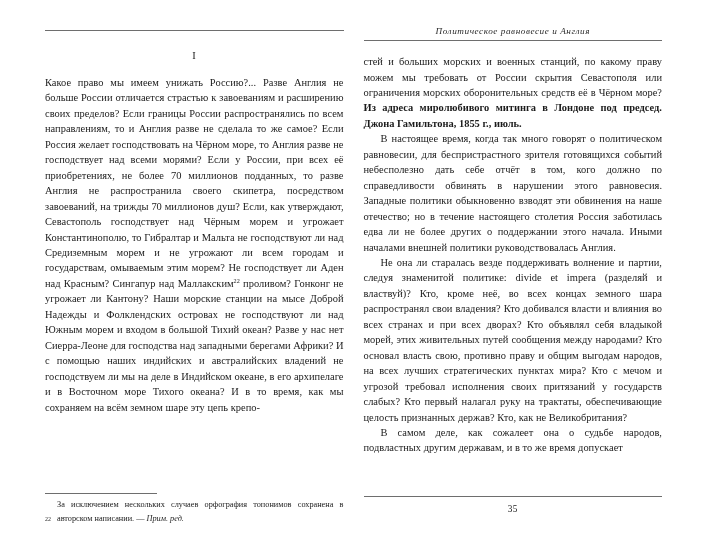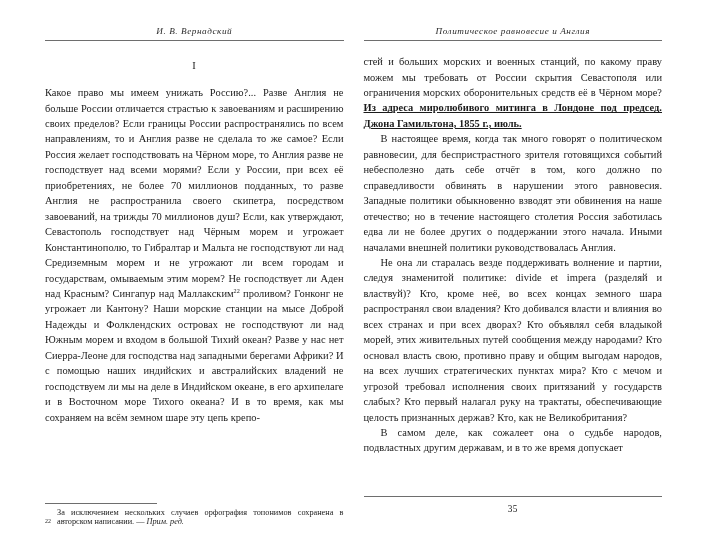--- a/index.html
+++ b/index.html
@@ -78,21 +78,21 @@
     line-height: 15.45px;
     text-align: justify;
     text-justify: inter-word;
     hyphens: manual;
     letter-spacing: 0.01px;
   }
   p.para.indent {
     text-indent: 17px;
   }
 
-  b.inline-bold { font-weight: bold; text-decoration: underline; }
+  b.inline-bold { font-weight: bold; }
   i.inline-ital { font-style: italic; }
 
   sup.fnmark {
     font-size: 6.2px;
     vertical-align: super;
     line-height: 0;
   }
 
   
   .footnote-block {
@@ -101,21 +101,21 @@
   }
   .footnote-rule {
     border: 0;
     border-top: 0.8px solid #6e6e6e;
     margin: 0 0 4px 0;
     width: 112px;
   }
   .footnote {
     display: flex;
     font-size: 8.25px;
-    line-height: 9px;
+    line-height: 14px;
     text-align: justify;
     align-items: flex-end;
   }
   .footnote-num {
     flex: 0 0 auto;
     width: 12px;
     font-size: 5.9px;
     vertical-align: super;
     padding-top: 0.5px;
   }
@@ -141,21 +141,20 @@
   }
 </style>
 </head>
 <body>
 
 <div class="spread">
 
   <div class="page page-left">
 
     <div>
-      <div class="runhead">И. В. Вернадский</div>
       <hr class="runhead-rule">
     </div>
 
     <div class="body-area">
 
       <div class="section-num">I</div>
 
       <p class="para"><span>Какое право мы имеем унижать Россию?... Разве Англия не больше России отличается страстью к завоеваниям и расширению своих пределов? Если границы России распространялись по всем направлениям, то и Англия разве не сделала то же самое? Если Россия желает господствовать на Чёрном море, то Англия разве не господствует над всеми морями? Если у России, при всех её приобретениях, не более 70 миллионов подданных, то разве Англия не распространила своего скипетра, посредством завоеваний, на трижды 70 миллионов душ? Если, как утверждают, Севастополь господствует над Чёрным морем и угрожает Константинополю, то Гибралтар и Мальта не господствуют ли над Средиземным морем и не угрожают ли всем городам и государствам, омываемым этим морем? Не господствует ли Аден над Красным? Сингапур над Маллакским</span><sup class="fnmark">22</sup><span> проливом? Гонконг не угрожает ли Кантону? Наши морские станции на мысе Доброй Надежды и Фолклендских островах не господствуют ли над Южным морем и входом в большой Тихий океан? Разве у нас нет Сиерра-Леоне для господства над западными берегами Африки? И с помощью наших индийских и австралийских владений не господствуем ли мы на деле в Индийском океане, в его архипелаге и в Восточном море Тихого океана? И в то время, как мы сохраняем на всём земном шаре эту цепь крепо-</span></p>
 
       <div class="footnote-block">

